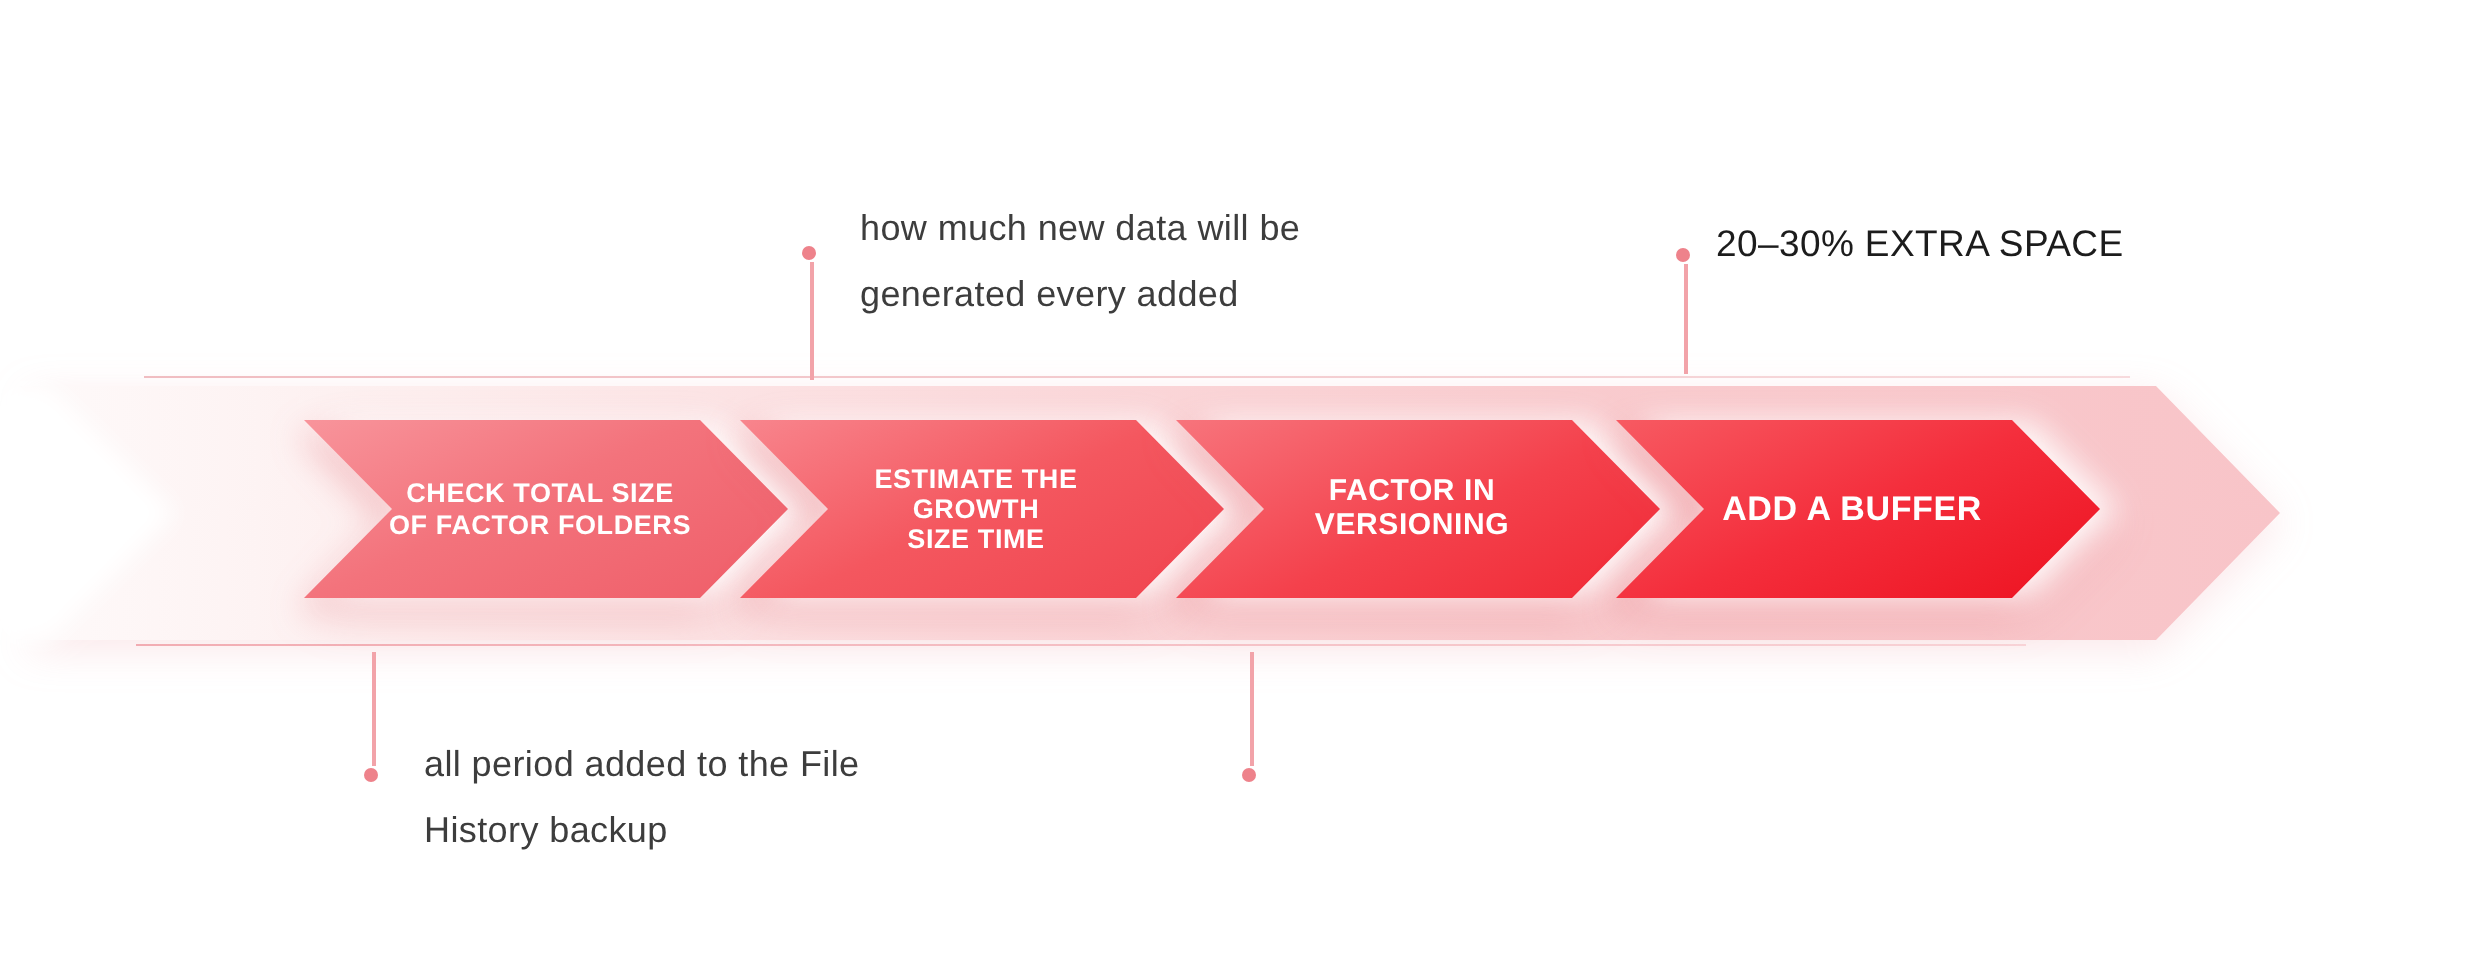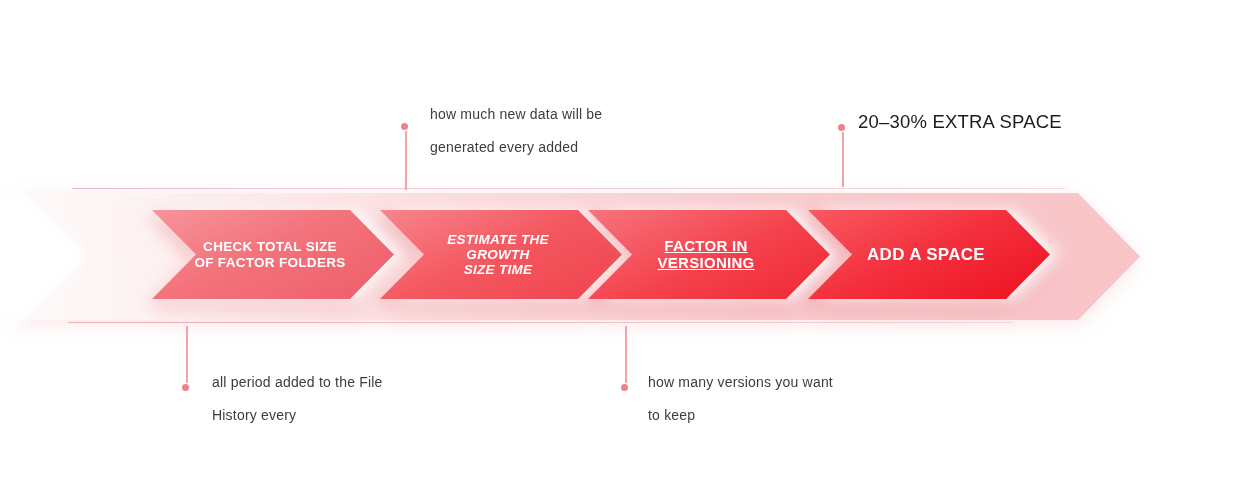--- a/index.html
+++ b/index.html
@@ -90,48 +90,48 @@
     justify-content: center;
     padding: 0 46px 0 40px;
     color: #ffffff;
     font-weight: bold;
     text-align: center;
     letter-spacing: 0.3px;
     line-height: 1.12;
   }
   .chev span { display: block; }
   .chev-1 { left: 152px; }
-  .chev-2 { left: 380px; font-style: italic; }
+  .chev-2 { left: 370px; }
   .chev-3 { left: 588px; }
   .chev-4 { left: 808px; }
   .chev-1 .chev { font-size: 13.5px;
     background: linear-gradient(155deg, #f8949b 0%, #f3737c 45%, #ef5d68 100%); }
   .chev-2 .chev { font-size: 13.5px;
     background: linear-gradient(155deg, #f8858d 0%, #f4575f 50%, #f0434e 100%); }
   .chev-3 .chev { font-size: 15px;
-    background: linear-gradient(155deg, #f7747c 0%, #f4414c 55%, #f02834 100%); text-decoration: underline; }
+    background: linear-gradient(155deg, #f7747c 0%, #f4414c 55%, #f02834 100%); }
   .chev-4 .chev { font-size: 17px;
     background: linear-gradient(155deg, #f75a62 0%, #f42e3c 50%, #ed1220 100%); }
 
   
   .vline {
     position: absolute;
     width: 1.6px;
     background: #f2a3a9;
   }
   .dot {
     position: absolute;
     width: 7px;
     height: 7px;
     border-radius: 50%;
     background: #ee828b;
   }
   .note {
     position: absolute;
-    font-size: 14px;
+    font-size: 18px;
     line-height: 33px;
     color: #3d3d3d;
     letter-spacing: 0.2px;
     white-space: nowrap;
   }
   .note span { display: block; }
   .note-bold {
     font-weight: normal;
     color: #1c1c1c;
     font-size: 18.5px;
@@ -180,21 +180,21 @@
     </div>
   </div>
   <div class="chev-wrap chev-3">
     <div class="chev">
       <span>FACTOR IN VERSIONING</span>
       <span></span>
     </div>
   </div>
   <div class="chev-wrap chev-4">
     <div class="chev">
-      <span>ADD A SPACE</span>
+      <span>ADD A BUFFER</span>
       <span></span>
     </div>
   </div>
 
   <div class="dot dot-top1"></div>
   <div class="vline vline-top1"></div>
   <div class="note note-top1">
     <span>how much new data will be</span>
     <span>generated every added</span>
   </div>
@@ -202,23 +202,19 @@
   <div class="dot dot-top2"></div>
   <div class="vline vline-top2"></div>
   <div class="note note-bold note-top2">
     <span>20–30% EXTRA SPACE</span>
   </div>
 
   <div class="vline vline-bot1"></div>
   <div class="dot dot-bot1"></div>
   <div class="note note-bot1">
     <span>all period added to the File</span>
-    <span>History every</span>
+    <span>History backup</span>
   </div>
 
   <div class="vline vline-bot2"></div>
   <div class="dot dot-bot2"></div>
-  <div class="note note-bot2">
-    <span>how many versions you want</span>
-    <span>to keep</span>
-  </div>
 
 </div>
 
 </body></html>

